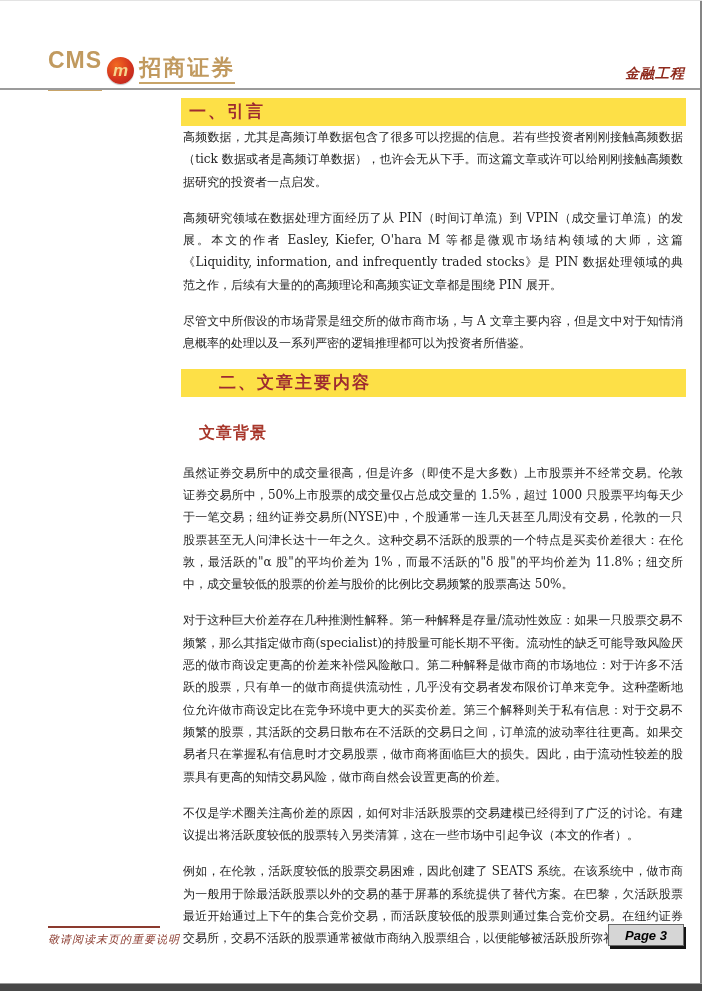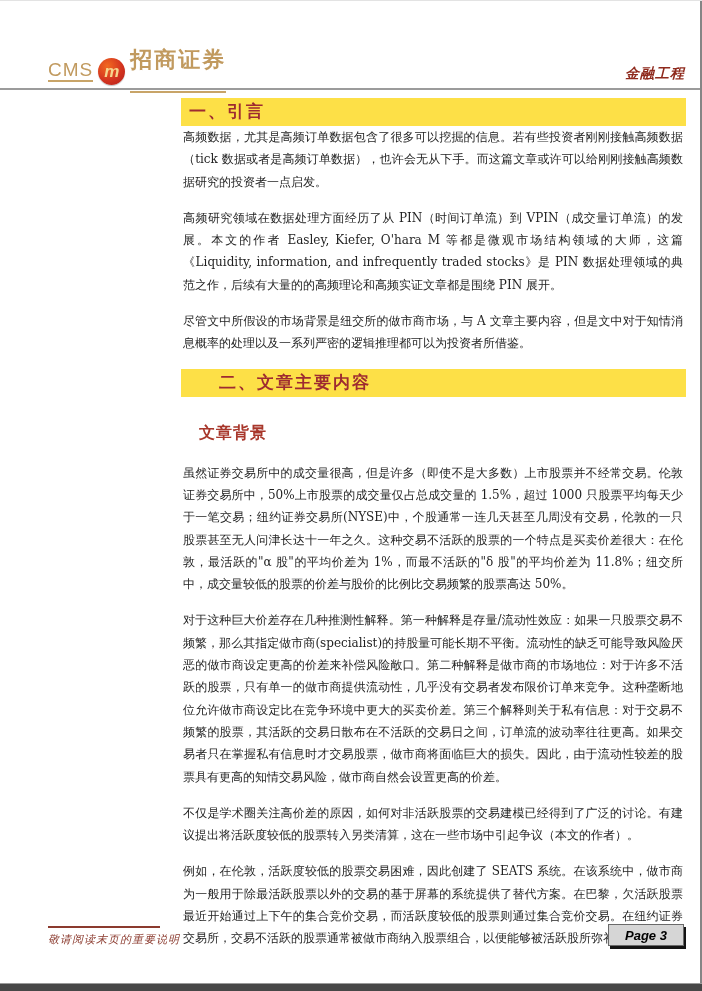--- a/index.html
+++ b/index.html
@@ -9,25 +9,25 @@
     font-family:"DejaVu Serif","Liberation Serif",serif;
     position:relative;overflow:hidden;
   }
   .page{position:absolute;inset:0;border-top:1px solid #e3e3e3;}
   .right-edge{position:absolute;top:0;right:0;width:2px;bottom:0;background:#858585;}
   .bottom-bar{position:absolute;left:0;right:0;bottom:0;height:7px;background:#474747;border-top:1px solid #9a9a9a;}
 
   
   .header{position:absolute;left:48px;top:48px;right:17px;height:40px;}
   .logo{position:absolute;left:0;top:0;display:flex;align-items:center;font-family:"Liberation Sans",sans-serif;}
-  .logo .cms{color:#c19a5f;font-weight:normal;font-size:19px;letter-spacing:1px;border-bottom:2px solid #c8a468;padding-bottom:1px;line-height:1;}
+  .logo .cms{color:#c19a5f;font-weight:bold;font-size:23px;letter-spacing:1px;border-bottom:2px solid #c8a468;padding-bottom:17px;line-height:1;}
   .logo .badge{width:27px;height:27px;border-radius:50%;margin:0 5px;display:flex;align-items:center;justify-content:center;
     background:radial-gradient(circle at 35% 30%,#f26a21 0%,#d4341f 55%,#b01f1c 100%);
     color:#f6d58d;font-weight:bold;font-style:italic;font-size:17px;line-height:1;box-shadow:0 1px 1px rgba(0,0,0,.25);}
-  .logo .brand{color:#c19a5f;font-weight:bold;font-size:22px;letter-spacing:2px;border-bottom:2px solid #c8a468;padding-bottom:20px;line-height:1;}
+  .logo .brand{color:#c19a5f;font-weight:bold;font-size:22px;letter-spacing:2px;border-bottom:2px solid #c8a468;padding-bottom:3px;line-height:1;}
   .category{position:absolute;right:0;top:16px;color:#8f2a1d;font-weight:bold;font-style:italic;font-size:14px;letter-spacing:1px;}
   .header-rule{position:absolute;left:0;top:87px;width:702px;height:2px;background:#9b9b9b;}
 
   
   .content{position:absolute;left:181px;top:97px;width:505px;}
   .section-bar{background:#fde047;color:#9e2b31;font-family:"Liberation Sans",sans-serif;
     font-weight:bold;font-size:17px;height:28px;line-height:28px;padding-left:8px;letter-spacing:2px;}
   .section-bar + p{margin-top:16px;}
   .content p{margin:0 0 14px 2px;width:500px;font-size:12px;line-height:22.3px;color:#1f1f1f;
     text-align:justify;text-justify:inter-ideograph;}

